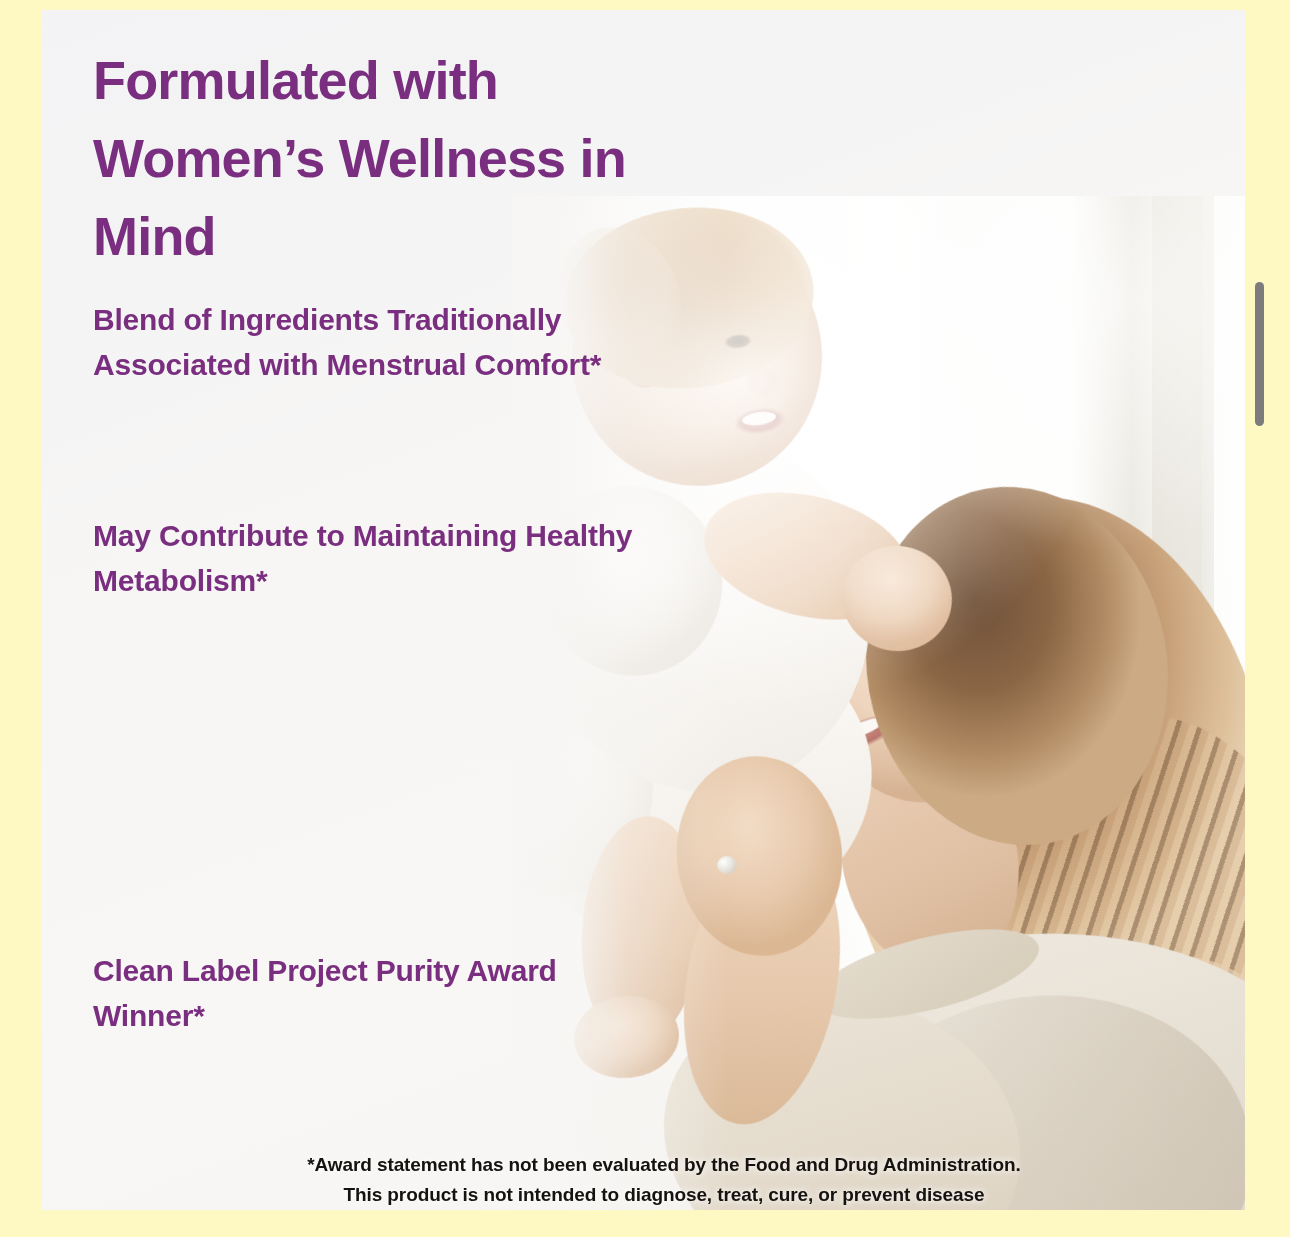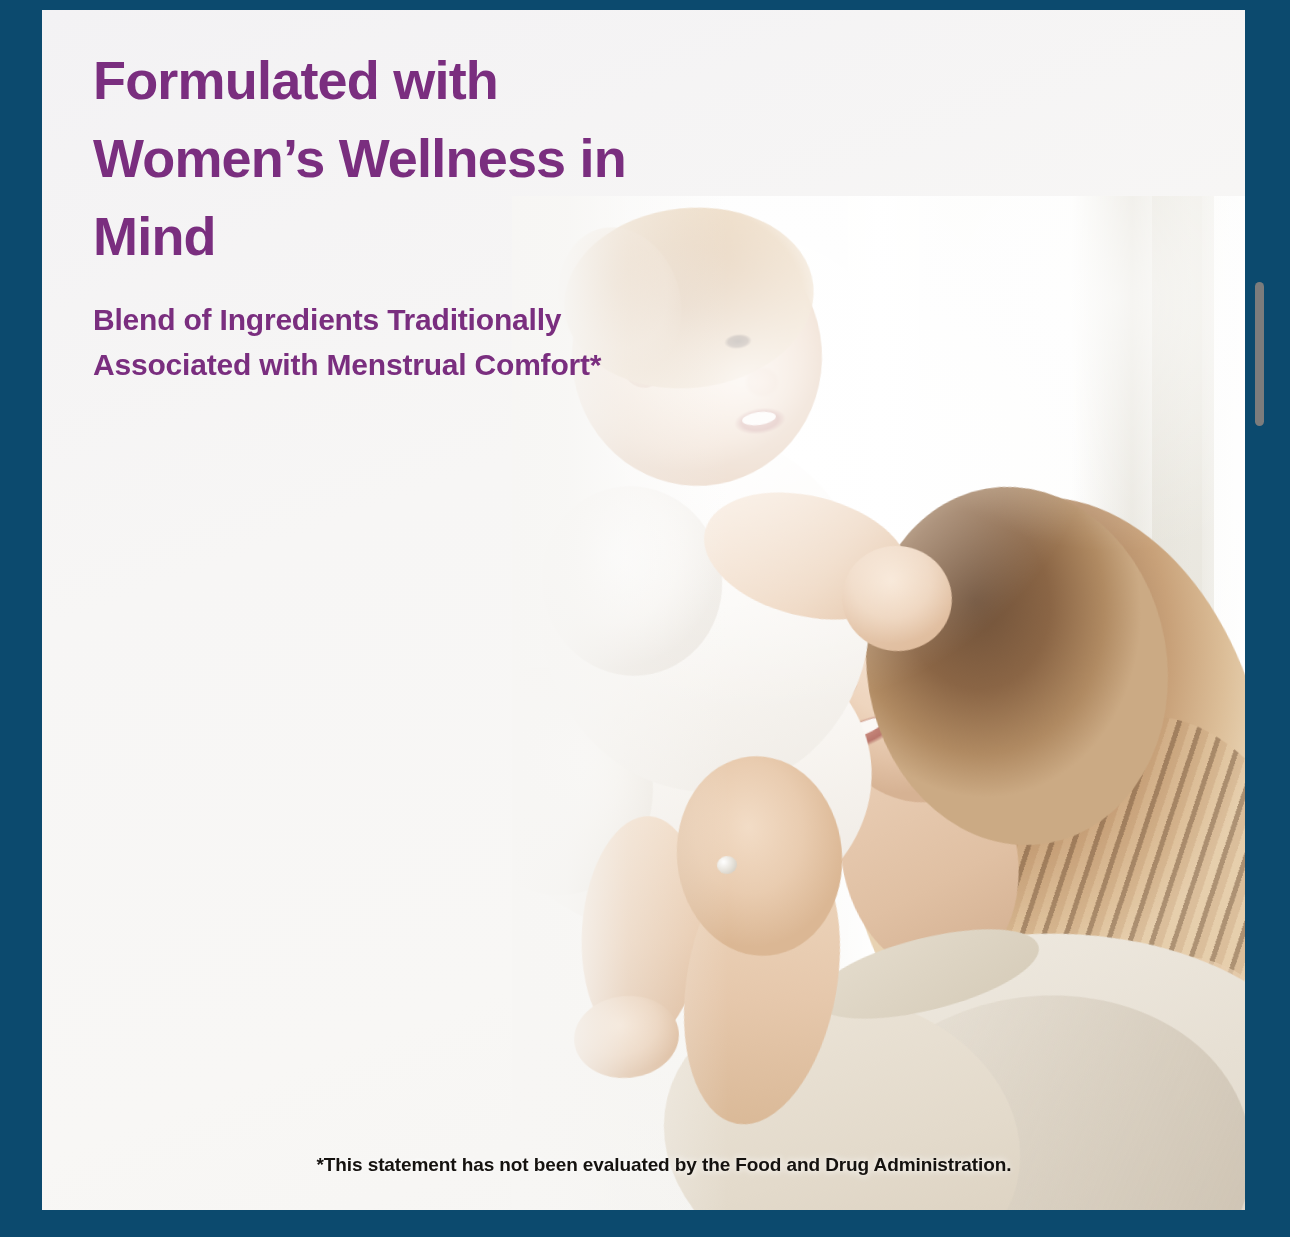--- a/index.html
+++ b/index.html
@@ -12,21 +12,21 @@
     height: 1237px;
     overflow: hidden;
     font-family: "Liberation Sans", sans-serif;
     position: relative;
   }
 
   
   #page-root {
     position: absolute;
     inset: 0;
-    background: #0c4a6e;
+    background: #fef9c3;
   }
 
   
   #creative-panel {
     position: absolute;
     left: 42px;
     top: 10px;
     width: 1203px;
     height: 1200px;
     background: #F6F5F4;
@@ -465,26 +465,29 @@
 
       <div class="photo-bloom"></div>
       <div class="photo-feather"></div>
     </figure>
 
     <div id="copy">
       <h1 class="headline">Formulated with Women’s Wellness in Mind</h1>
 
       <p class="benefit b0">Blend of Ingredients Traditionally Associated with Menstrual Comfort*</p>
 
-
-
+      <p class="benefit b1">May Contribute to Maintaining Healthy Metabolism*</p>
+
+
+      <p class="benefit b3">Clean Label Project Purity Award Winner*</p>
     </div>
 
     <div id="disclaimer">
-      <span class="dl">*This statement has not been evaluated by the Food and Drug Administration.</span>
+      <span class="dl">*Award statement has not been evaluated by the Food and Drug Administration.</span>
+      <span class="dl">This product is not intended to diagnose, treat, cure, or prevent disease</span>
     </div>
   </section>
 
   <div id="scrollbar-track">
     <div id="scrollbar-thumb"></div>
   </div>
 
 </div>
 
 </body></html>

